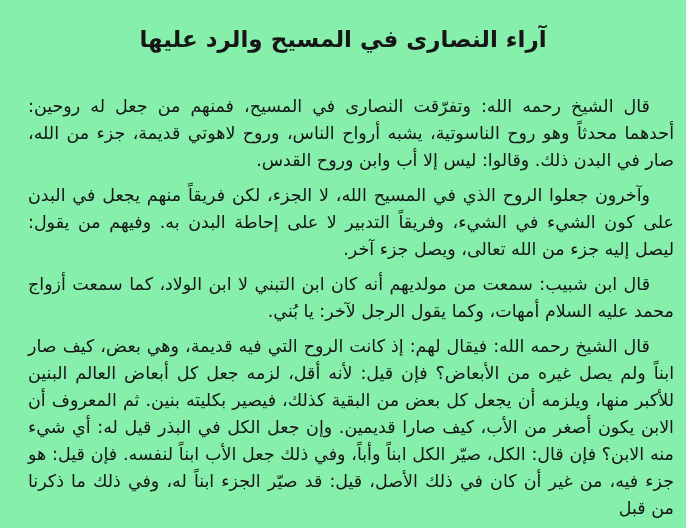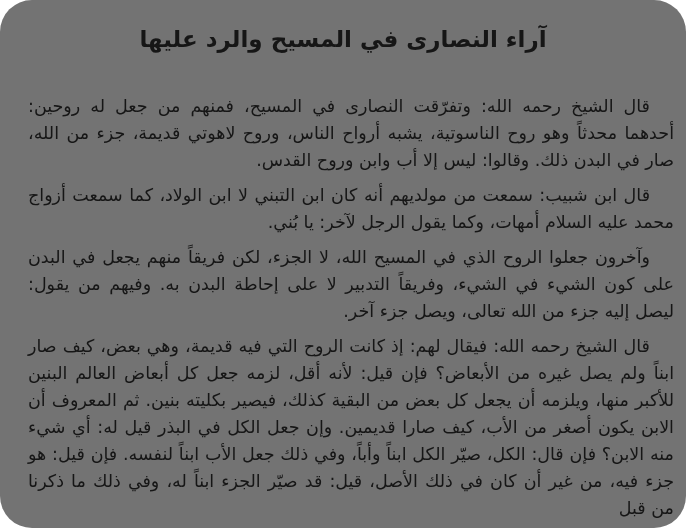--- a/index.html
+++ b/index.html
@@ -1,25 +1,24 @@
 <!DOCTYPE html>
 <html lang="ar" dir="rtl"><head>
 <meta charset="utf-8">
 <style>
   html,body{margin:0;padding:0;background:#ffffff;}
   .page{
     position:relative;
     width:686px;height:528px;
-    background:#737373;
+    background:#86efac;
     color:#161616;
     overflow:hidden;
     direction:rtl;
     font-family:"DejaVu Sans",sans-serif;
     box-sizing:border-box;
-    border-radius:32px;
   }
   .title{
     margin:25px 10px 0 10px;
     text-align:center;
     font-size:23px;
     font-weight:bold;
     line-height:1.3;
   }
   .doc-body{
     margin-top:38px;
@@ -35,17 +34,17 @@
   }
   .para b{font-weight:normal;}
 </style>
 </head>
 <body>
 
 <div class="page">
   <h1 class="title">آراء النصارى في المسيح والرد عليها</h1>
   <div class="doc-body">
       <p class="para"><span>قال الشيخ رحمه الله: وتفرّقت النصارى في المسيح، </span><b>فمنهم</b><span> من جعل له روحين: أحدهما محدثاً وهو روح الناسوتية، يشبه أرواح الناس، وروح لاهوتي قديمة، جزء من الله، صار في البدن ذلك. وقالوا: ليس إلا أب وابن وروح القدس.</span></p>
+      <p class="para"><b>وآخرون</b><span> جعلوا الروح الذي في المسيح الله، لا الجزء، لكن فريقاً منهم يجعل في البدن على كون الشيء في الشيء، وفريقاً التدبير لا على إحاطة البدن به. وفيهم من يقول: ليصل إليه جزء من الله تعالى، ويصل جزء آخر.</span></p>
       <p class="para"><b>قال ابن شبيب:</b><span> سمعت من مولديهم أنه كان ابن التبني لا ابن الولاد، كما سمعت أزواج محمد عليه السلام أمهات، وكما يقول الرجل لآخر: يا بُني.</span></p>
-      <p class="para"><b>وآخرون</b><span> جعلوا الروح الذي في المسيح الله، لا الجزء، لكن فريقاً منهم يجعل في البدن على كون الشيء في الشيء، وفريقاً التدبير لا على إحاطة البدن به. وفيهم من يقول: ليصل إليه جزء من الله تعالى، ويصل جزء آخر.</span></p>
       <p class="para"><b>قال الشيخ رحمه الله:</b><span> فيقال لهم: إذ كانت الروح التي فيه قديمة، وهي بعض، كيف صار ابناً ولم يصل غيره من الأبعاض؟ فإن قيل: لأنه أقل، لزمه جعل كل أبعاض العالم البنين للأكبر منها، ويلزمه أن يجعل كل بعض من البقية كذلك، فيصير بكليته بنين. ثم المعروف أن الابن يكون أصغر من الأب، كيف صارا قديمين. وإن جعل الكل في البذر قيل له: أي شيء منه الابن؟ فإن قال: الكل، صيّر الكل ابناً وأباً، وفي ذلك جعل الأب ابناً لنفسه. فإن قيل: هو جزء فيه، من غير أن كان في </span><span>ذلك الأصل، قيل: قد صيّر الجزء ابناً له، وفي ذلك ما ذكرنا من قبل</span></p>
     </div>
 </div>
 
 </body></html>

